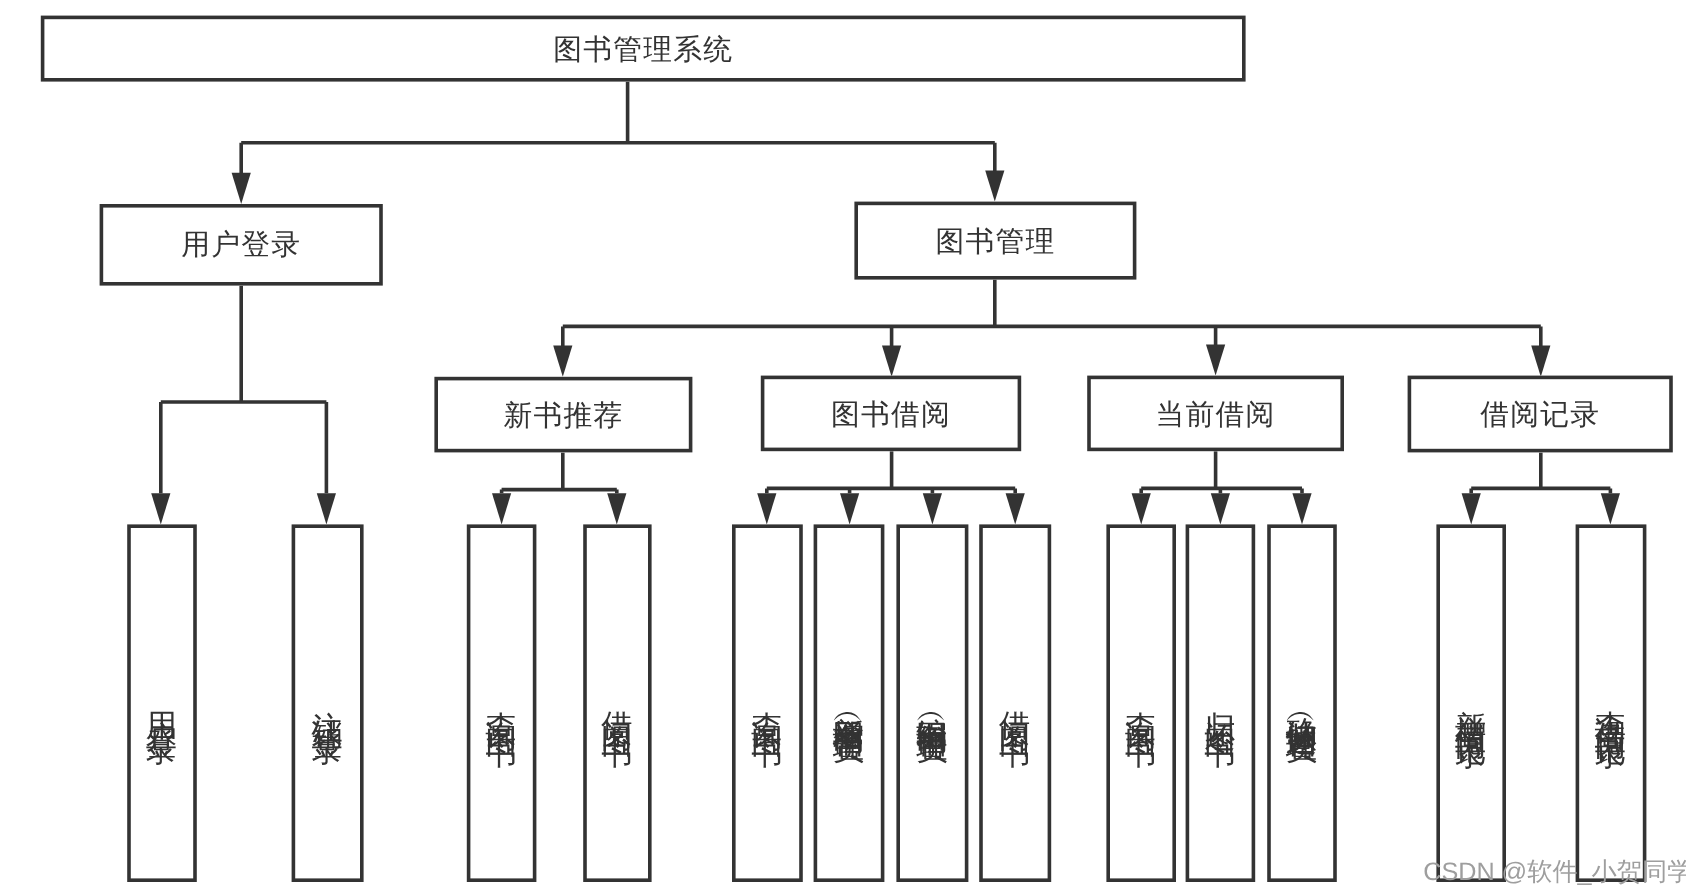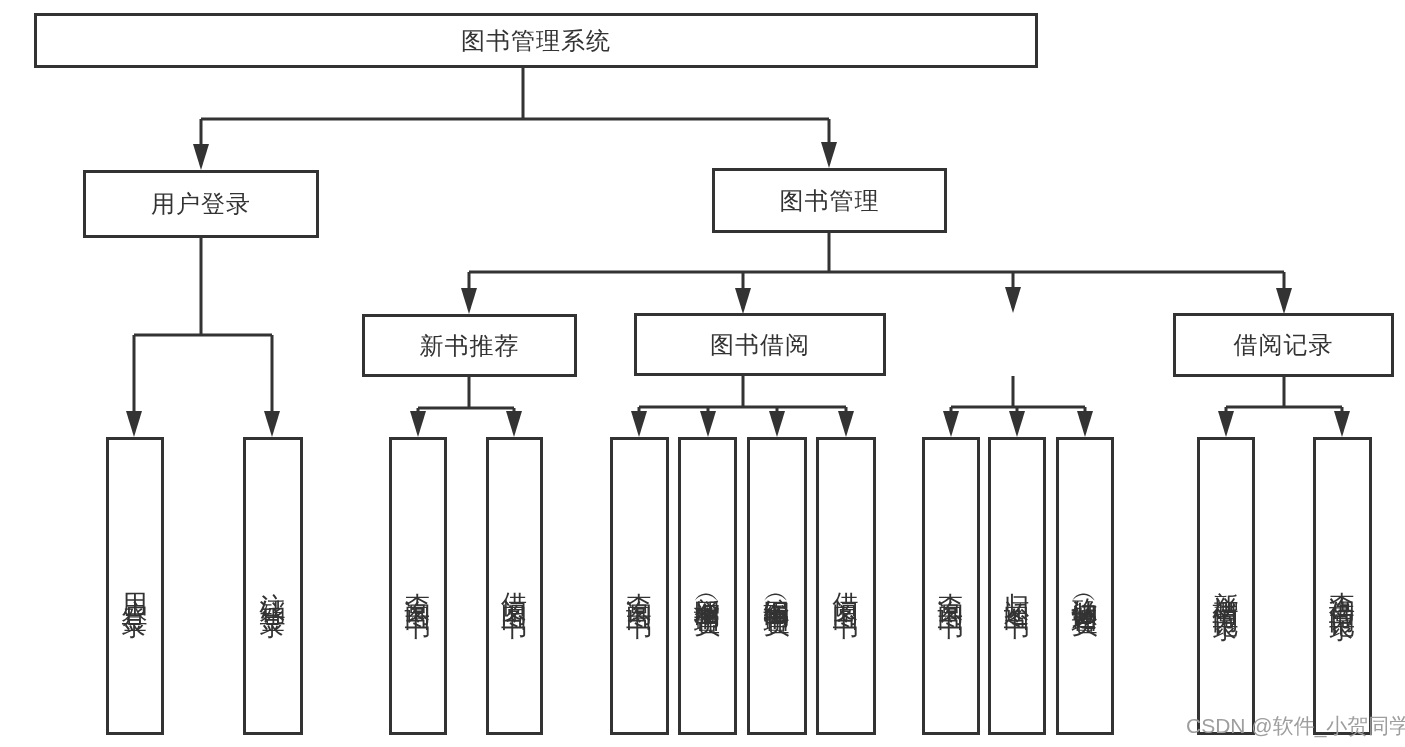--- a/index.html
+++ b/index.html
@@ -105,22 +105,25 @@
   <div class="box hbox" style="left:83px;top:170px;width:236px;height:68px;">
     <span class="label">用户登录</span>
   </div>
   <div class="box hbox" style="left:362px;top:314px;width:215px;height:63px;">
     <span class="label">新书推荐</span>
   </div>
 
   <div class="box hbox" style="left:712px;top:168px;width:235px;height:65px;">
     <span class="label">图书管理</span>
   </div>
-  <div class="box hbox" style="left:634px;top:313px;width:252px;height:63px;">
+  <div class="box hbox" style="left:634px;top:313px;width:217px;height:63px;">
     <span class="label">图书借阅</span>
+  </div>
+  <div class="box hbox" style="left:906px;top:313px;width:214px;height:63px;">
+    <span class="label">当前借阅</span>
   </div>
   <div class="box hbox" style="left:1173px;top:313px;width:221px;height:64px;">
     <span class="label">借阅记录</span>
   </div>
 
   <div class="box vbox ls-wide" style="left:106px;top:437px;width:58px;height:298px;">
     <span class="label">用户登录</span>
   </div>
   <div class="box vbox ls-wide" style="left:243px;top:437px;width:60px;height:298px;">
     <span class="label">注销登录</span>

